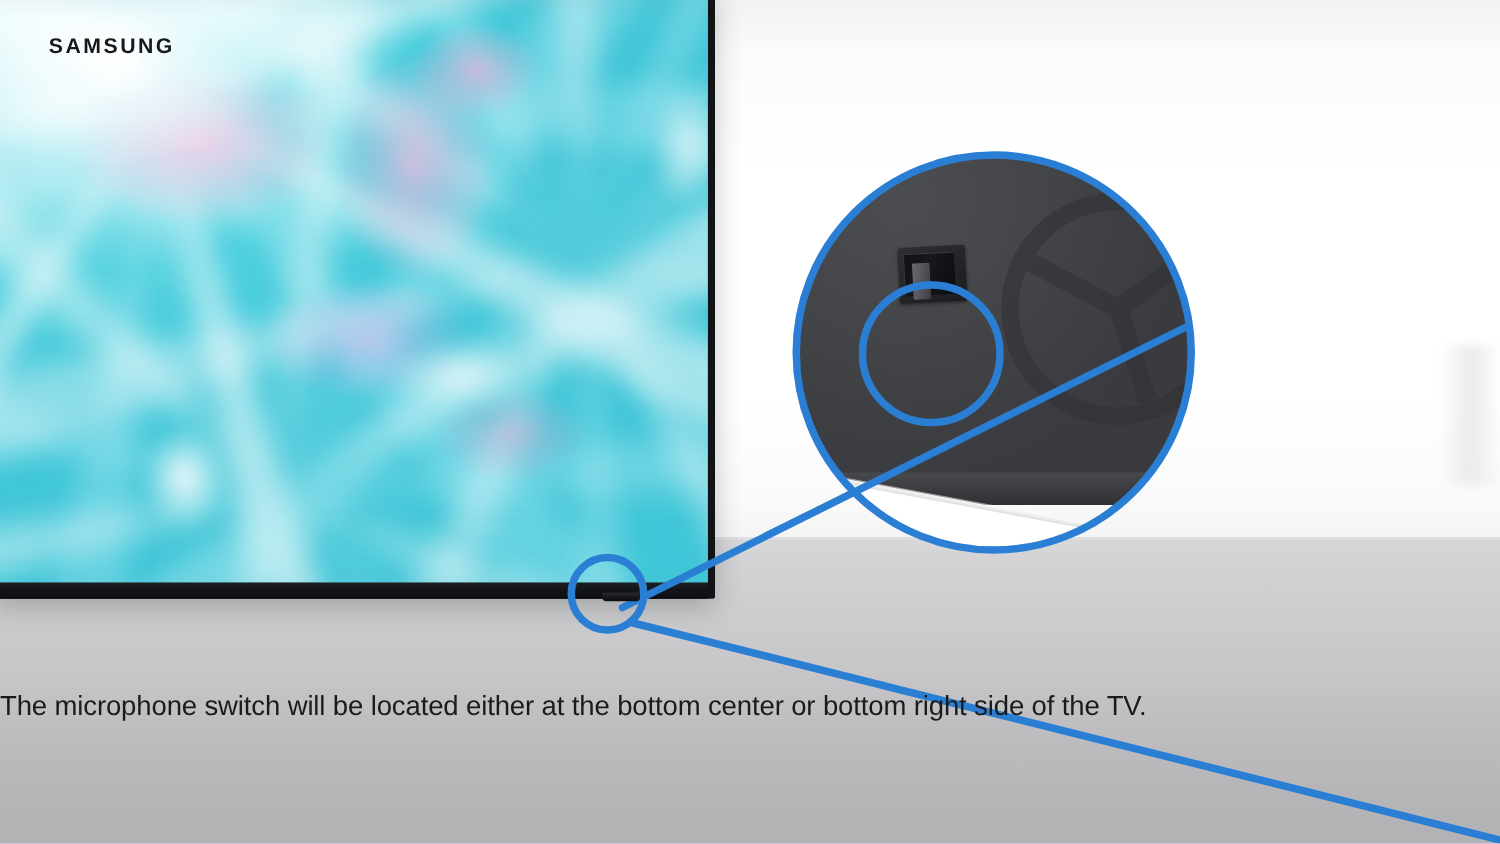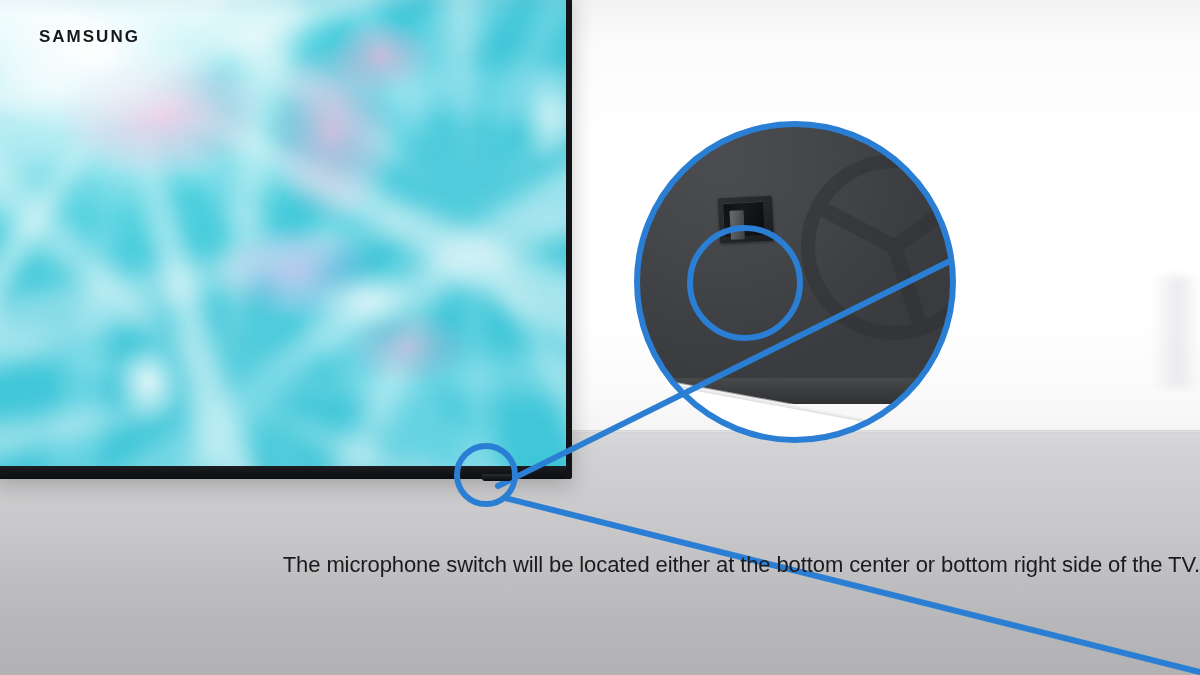--- a/index.html
+++ b/index.html
@@ -299,21 +299,21 @@
     background: linear-gradient(100deg, #6a6b70 0%, #57585d 45%, #3c3d42 100%);
     border-radius: 1px;
   }
 
   
   .caption {
     position: absolute;
     left: 0;
     top: 550px;
     width: 1200px;
-    text-align: right;
+    text-align: left;
     font-family: "Liberation Sans", sans-serif;
     font-size: 22px;
     font-weight: 400;
     color: #1b1b1d;
     letter-spacing: -0.1px;
     line-height: 30px;
   }
 </style>
 </head>
 <body>

